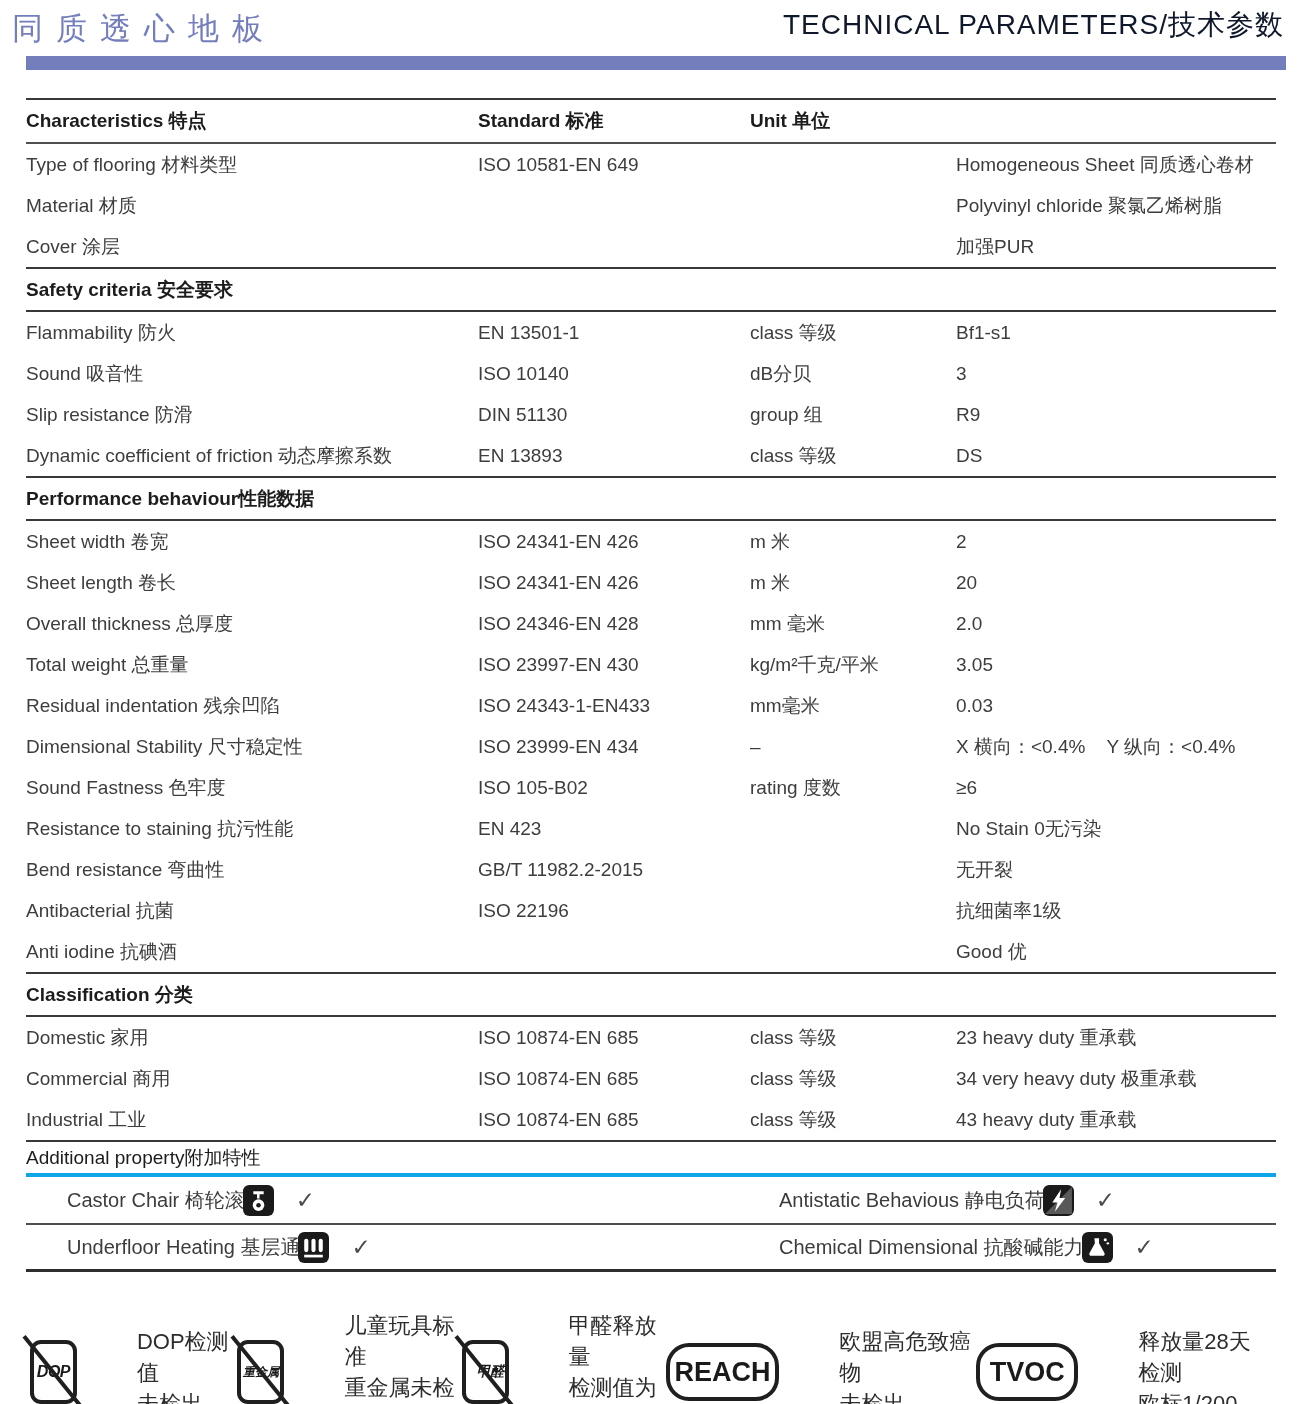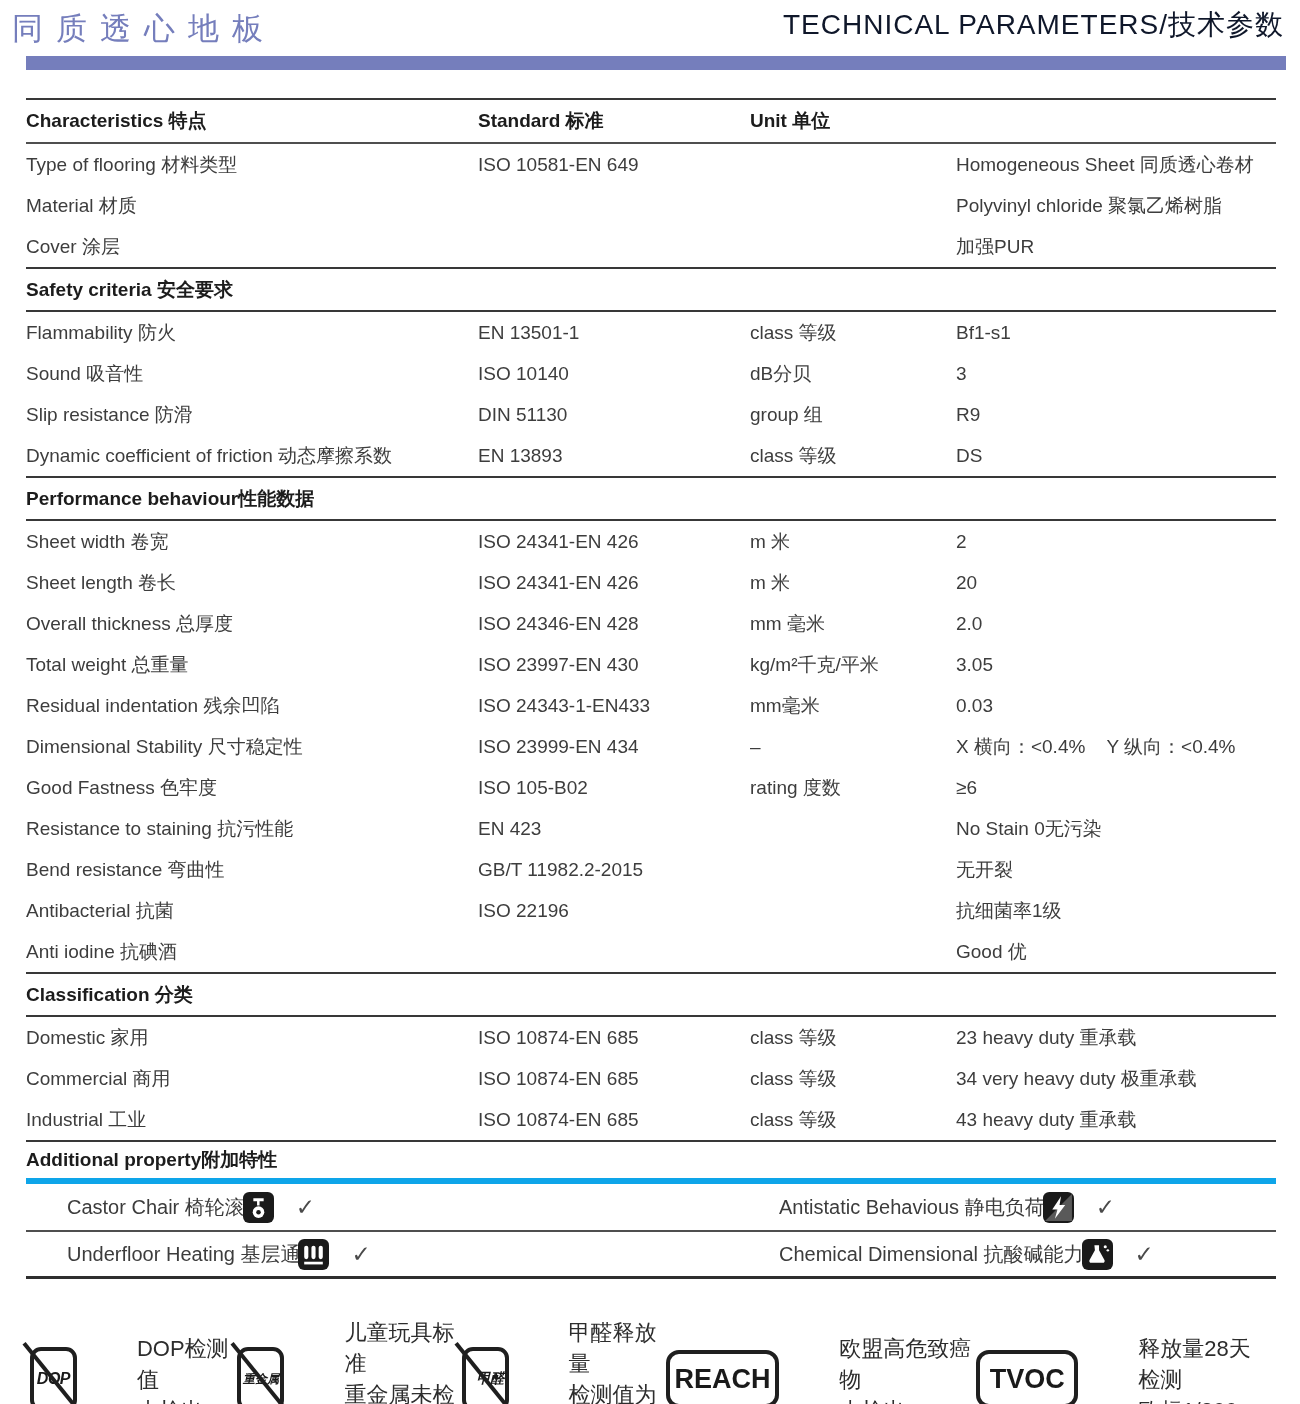--- a/index.html
+++ b/index.html
@@ -18,43 +18,43 @@
   .t-row { display:grid; grid-template-columns:452px 272px 206px 1fr; align-items:center;
            height:41px; font-size:19px; font-weight:300; color:#3d3d3d; }
   .t-row .cell { white-space:pre; overflow:visible; }
   .t-head { height:46px; border-top:2px solid #383838; border-bottom:2px solid #4f4f4f; }
   .t-head .cell { font-weight:700; color:#1c1c1c; }
   .sec-band { height:45px; display:flex; align-items:center; border-top:2px solid #383838;
               border-bottom:2px solid #383838; font-weight:700; color:#1c1c1c; font-size:19px; }
 
   
   .ap { margin:0 24px 0 26px; border-top:2px solid #383838; border-bottom:3px solid #2e2e2e; }
-  .ap-title { height:42px; display:flex; align-items:center; font-weight:700; font-size:19px;
-              color:#1c1c1c; border-bottom:6px solid #0ea5e9; }
+  .ap-title { height:35px; display:flex; align-items:center; font-weight:400; font-size:19px;
+              color:#1c1c1c; border-bottom:4px solid #0ea5e9; }
   .ap-row { display:grid; grid-template-columns:1fr 1fr; height:46px; align-items:center; font-size:20px; }
   .ap-row + .ap-row { border-top:2px solid #4f4f4f; }
   .ap-cell { display:flex; align-items:center;text-align:center; }
   .ap-cell.left { padding-left:41px; }
   .ap-cell.right { padding-left:128px; }
   .ap-icon { width:31px; height:31px; margin-left:-2px; flex:0 0 auto; }
   .ap-icon svg { display:block; width:31px; height:31px; }
   .ap-check { margin-left:22px; color:#4a4a4a; font-size:23px; font-weight:300; }
 
   
   .badges { display:flex; justify-content:space-between; align-items:center; padding:38px 30px 0 30px; }
   .badge { display:flex; align-items:center; gap:13px; }
   .stamp { position:relative; width:52px; height:64px; border:4px solid #1f1f1f; border-radius:11px;
            display:flex; align-items:center; justify-content:center; font-weight:700; font-style:italic;
            color:#1a1a1a; background:#fff; }
   .stamp .strike { position:absolute; left:50%; top:50%; width:92px; height:4px; background:#1f1f1f;
                    transform:translate(-50%,-50%) rotate(51deg); }
   .stamp-dop { font-size:16px; letter-spacing:-0.5px; }
   .stamp-metal { font-size:12px; }
   .stamp-ch { font-size:14px;justify-content:flex-end; }
-  .seal { min-width:102px; height:58px; padding:0 10px; border:4px solid #1f1f1f; border-radius:13px;
+  .seal { min-width:102px; height:58px; padding:0 10px; border:4px solid #1f1f1f; border-radius:23px;
           display:flex; align-items:center; justify-content:center; font-weight:700; font-size:27px;
           color:#1a1a1a; }
   .badge-text { font-size:22px; color:#2d2d2d; line-height:31px;margin-left:47px; }
 </style>
 </head>
 <body>
 
 <div class="page">
 
   <div class="top">
@@ -143,21 +143,21 @@
         <div class="cell">mm毫米</div>
         <div class="cell">0.03</div>
       </div>
       <div class="t-row">
         <div class="cell">Dimensional Stability 尺寸稳定性</div>
         <div class="cell">ISO 23999-EN 434</div>
         <div class="cell">–</div>
         <div class="cell">X 横向：&lt;0.4%    Y 纵向：&lt;0.4%</div>
       </div>
       <div class="t-row">
-        <div class="cell">Good Fastness 色牢度</div>
+        <div class="cell">Sound Fastness 色牢度</div>
         <div class="cell">ISO 105-B02</div>
         <div class="cell">rating 度数</div>
         <div class="cell">≥6</div>
       </div>
       <div class="t-row">
         <div class="cell">Resistance to staining 抗污性能</div>
         <div class="cell">EN 423</div>
         <div class="cell"></div>
         <div class="cell">No Stain 0无污染</div>
       </div>

